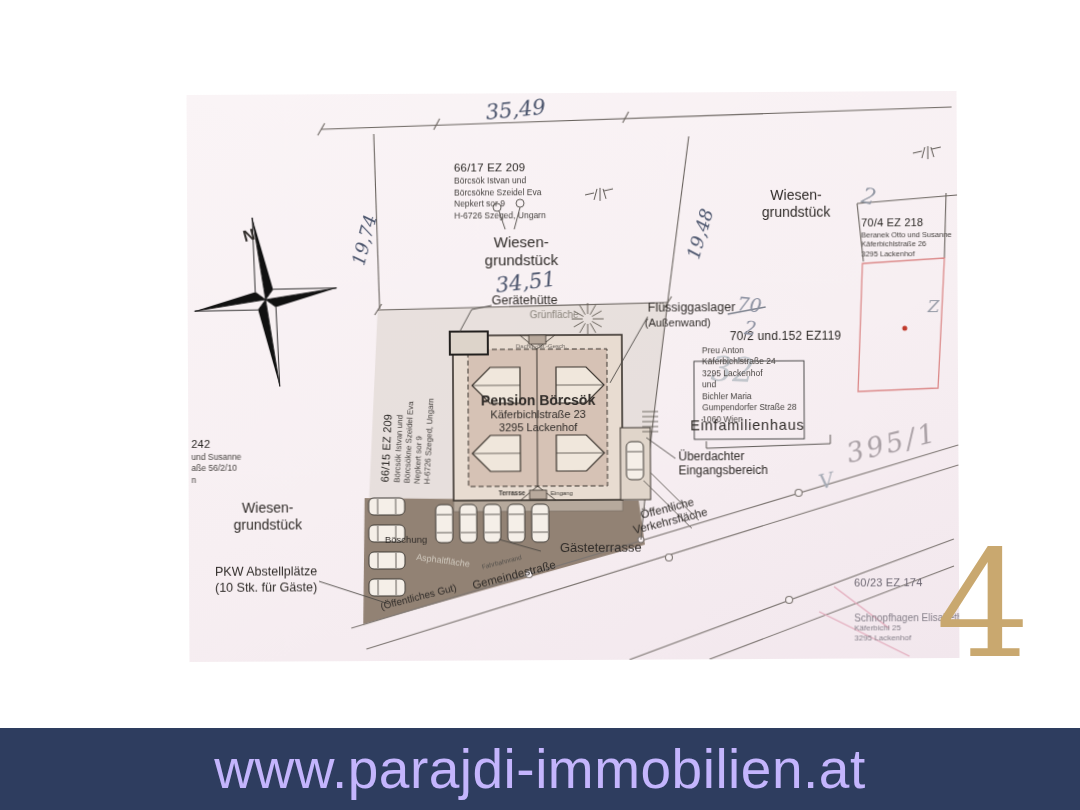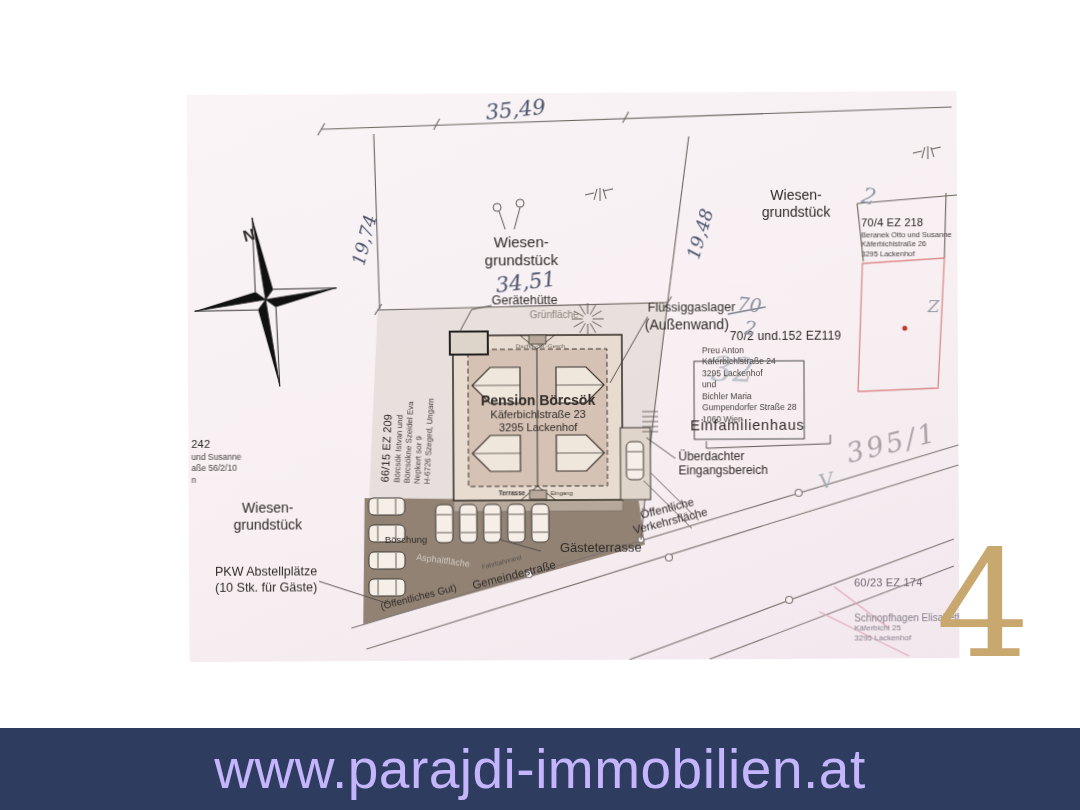--- a/index.html
+++ b/index.html
@@ -151,20 +151,27 @@
       <path d="M540,222 L578,215" stroke="#7d828e" stroke-width="1.3"></path>
     </g>
 
     <g fill="none">
       <polygon points="675,172 757,167 750,297 670,300" stroke="#dc8a8a" stroke-width="1.3"></polygon>
       <circle cx="717" cy="237" r="2.5" fill="#c0392b" stroke="none"></circle>
       <path d="M645,495 L700,537 M630,520 L720,565" stroke="#e3aabb" stroke-width="1.2"></path>
     </g>
   </svg>
 
+  <div class="lbl blk" style="left:267px;top:68px;">
+    <div class="t">66/17 EZ 209</div>
+    <div class="l">Börcsök Istvan und</div>
+    <div class="l">Börcsökne Szeidel Eva</div>
+    <div class="l">Nepkert sor 9</div>
+    <div class="l">H-6726 Szeged, Ungarn</div>
+  </div>
 
   <div class="lbl center" style="left:274px;top:140px;width:120px;font-size:15px;line-height:18px;">
     <div>Wiesen-</div>
     <div>grundstück</div>
   </div>
   <div class="lbl center" style="left:554px;top:95px;width:110px;font-size:14px;line-height:17px;">
     <div>Wiesen-</div>
     <div>grundstück</div>
   </div>
   <div class="lbl center" style="left:24px;top:405px;width:110px;font-size:14px;line-height:17px;">
@@ -217,21 +224,21 @@
     <div style="font-size:11px;">Käferbichlstraße 23</div>
     <div style="font-size:11px;">3295 Lackenhof</div>
   </div>
   <div class="lbl" style="left:328px;top:250px;font-size:6px;color:#6b6560;">Dachg.-/St.-Gesch.</div>
   <div class="lbl tiny" style="left:310px;top:396px;font-weight:bold;">Terrasse</div>
   <div class="lbl" style="left:362px;top:397px;font-size:6px;color:#3a3632;">Eingang</div>
 
   <div class="lbl" style="left:304px;top:200px;font-size:12.5px;">Gerätehütte</div>
   <div class="lbl" style="left:342px;top:216px;font-size:10px;color:#8b857d;">Grünfläche</div>
   <div class="lbl" style="left:460px;top:208px;font-size:12.5px;">Flüssiggaslager</div>
-  <div class="lbl" style="left:457px;top:224px;font-size:14px;">(Außenwand)</div>
+  <div class="lbl" style="left:457px;top:224px;font-size:11px;">(Außenwand)</div>
   <div class="lbl" style="left:502px;top:325px;font-size:14.5px;letter-spacing:.8px;">Einfamilienhaus</div>
   <div class="lbl" style="left:490px;top:358px;font-size:12px;">
     <div>Überdachter</div>
     <div>Eingangsbereich</div>
   </div>
   <div class="lbl" style="left:196px;top:397px;font-size:9.5px;margin-top:44px;">Böschung</div>
   <div class="lbl rot" style="left:228px;top:458px;font-size:9px;color:#cfc8bd;transform:rotate(8deg);">Asphaltfläche</div>
   <div class="lbl rot" style="left:292px;top:470px;font-size:6.5px;color:#55514c;transform:rotate(-14deg);">Fahrbahnrand</div>
   <div class="lbl" style="left:359px;top:448px;font-size:13px;margin-left:12px;">Gästeterrasse</div>
   <div class="lbl" style="left:26px;top:469px;font-size:12.5px;line-height:16px;">

